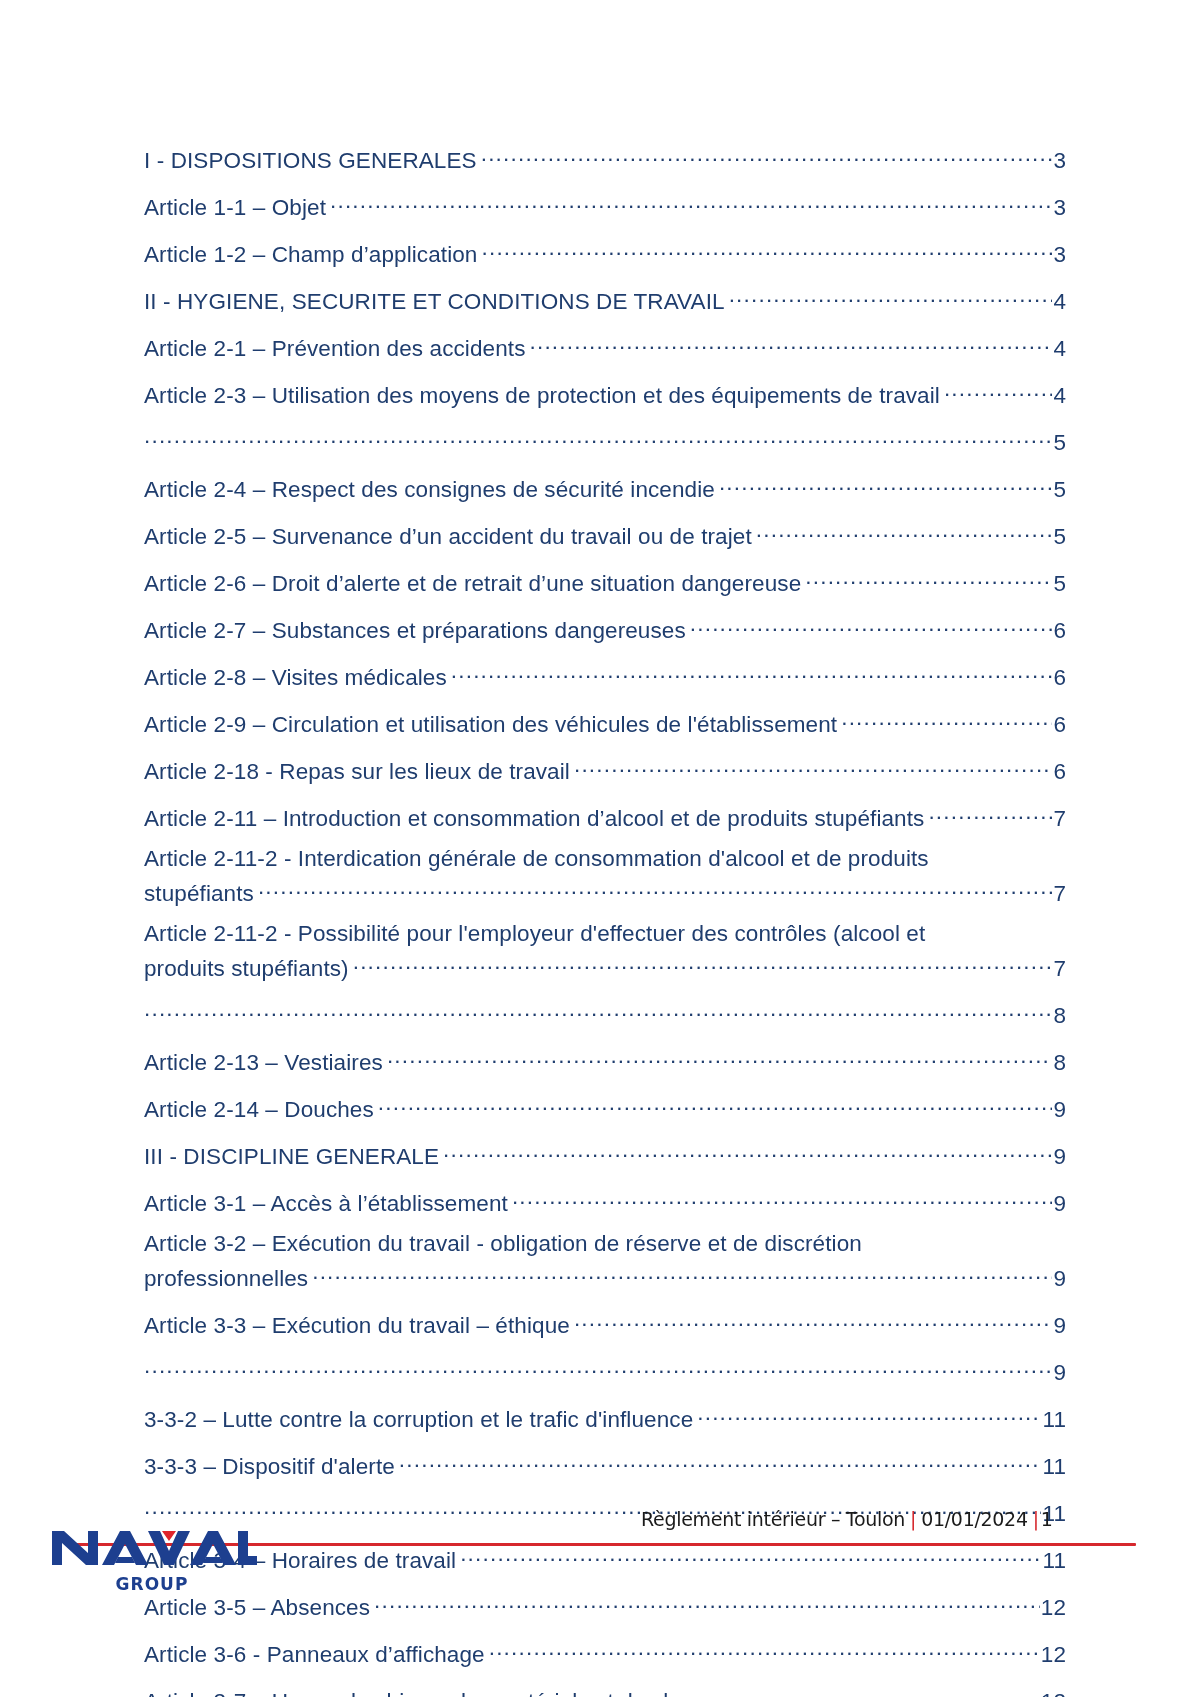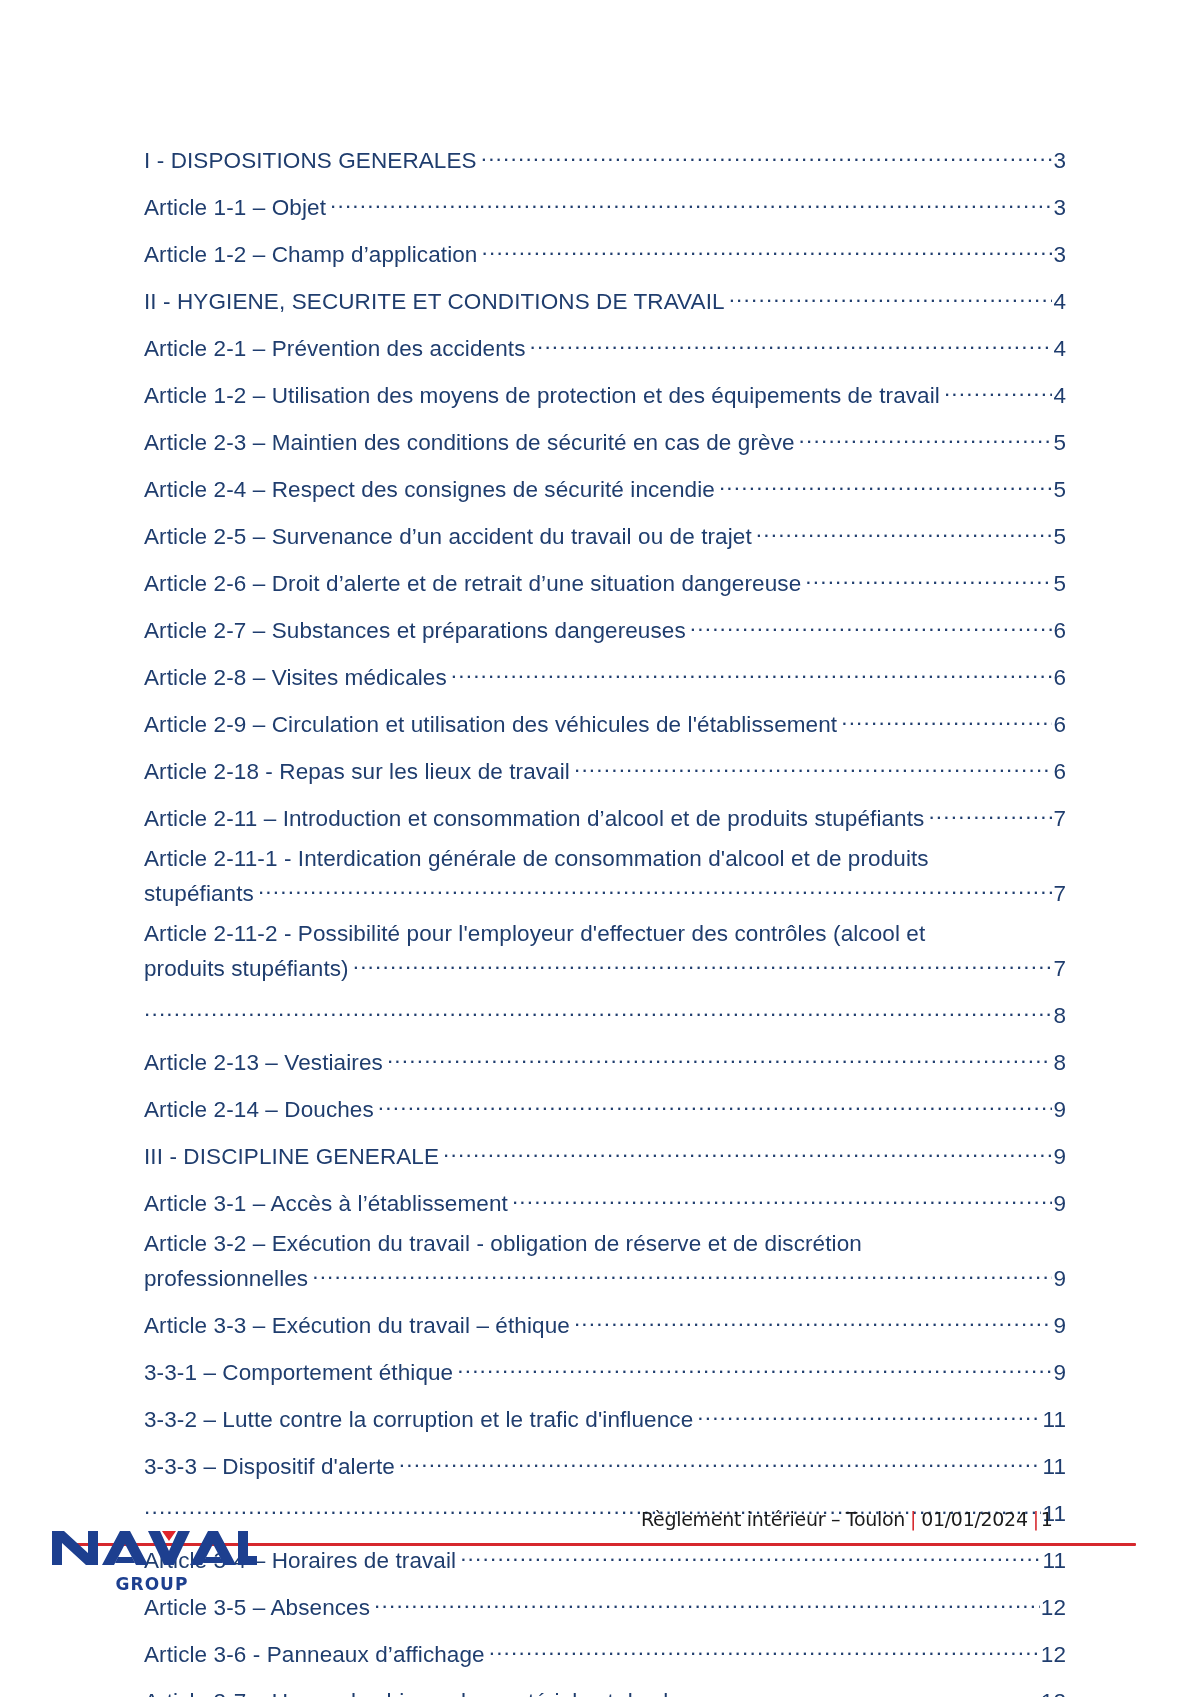--- a/index.html
+++ b/index.html
@@ -128,28 +128,27 @@
     </div>
     <div class="toc-entry">
       <div class="toc-line">
         <span class="toc-title">Article 2-1 – Prévention des accidents</span>
         <span class="toc-leader"></span>
         <span class="toc-page">4</span>
       </div>
     </div>
     <div class="toc-entry">
       <div class="toc-line">
-        <span class="toc-title">Article 1-2 – Utilisation des moyens de protection et des équipements de travail</span>
+        <span class="toc-title">Article 2-3 – Utilisation des moyens de protection et des équipements de travail</span>
         <span class="toc-leader"></span>
         <span class="toc-page">4</span>
       </div>
     </div>
     <div class="toc-entry">
       <div class="toc-line">
-        <span class="toc-title">Article 2-3 – Maintien des conditions de sécurité en cas de grève</span>
         <span class="toc-leader"></span>
         <span class="toc-page">5</span>
       </div>
     </div>
     <div class="toc-entry">
       <div class="toc-line">
         <span class="toc-title">Article 2-4 – Respect des consignes de sécurité incendie</span>
         <span class="toc-leader"></span>
         <span class="toc-page">5</span>
       </div>
@@ -197,21 +196,21 @@
       </div>
     </div>
     <div class="toc-entry">
       <div class="toc-line">
         <span class="toc-title">Article 2-11 – Introduction et consommation d’alcool et de produits stupéfiants</span>
         <span class="toc-leader"></span>
         <span class="toc-page">7</span>
       </div>
     </div>
     <div class="toc-entry multi">
-      <span class="line1">Article 2-11-1 - Interdication générale de consommation d'alcool et de produits</span>
+      <span class="line1">Article 2-11-2 - Interdication générale de consommation d'alcool et de produits</span>
       <div class="toc-line">
         <span class="toc-title">stupéfiants</span>
         <span class="toc-leader"></span>
         <span class="toc-page">7</span>
       </div>
     </div>
     <div class="toc-entry multi">
       <span class="line1">Article 2-11-2 - Possibilité pour l'employeur d'effectuer des contrôles (alcool et</span>
       <div class="toc-line">
         <span class="toc-title">produits stupéfiants)</span>
@@ -263,21 +262,20 @@
     </div>
     <div class="toc-entry">
       <div class="toc-line">
         <span class="toc-title">Article 3-3 – Exécution du travail – éthique</span>
         <span class="toc-leader"></span>
         <span class="toc-page">9</span>
       </div>
     </div>
     <div class="toc-entry">
       <div class="toc-line">
-        <span class="toc-title">3-3-1 – Comportement éthique</span>
         <span class="toc-leader"></span>
         <span class="toc-page">9</span>
       </div>
     </div>
     <div class="toc-entry">
       <div class="toc-line">
         <span class="toc-title">3-3-2 – Lutte contre la corruption et le trafic d'influence</span>
         <span class="toc-leader"></span>
         <span class="toc-page">11</span>
       </div>

